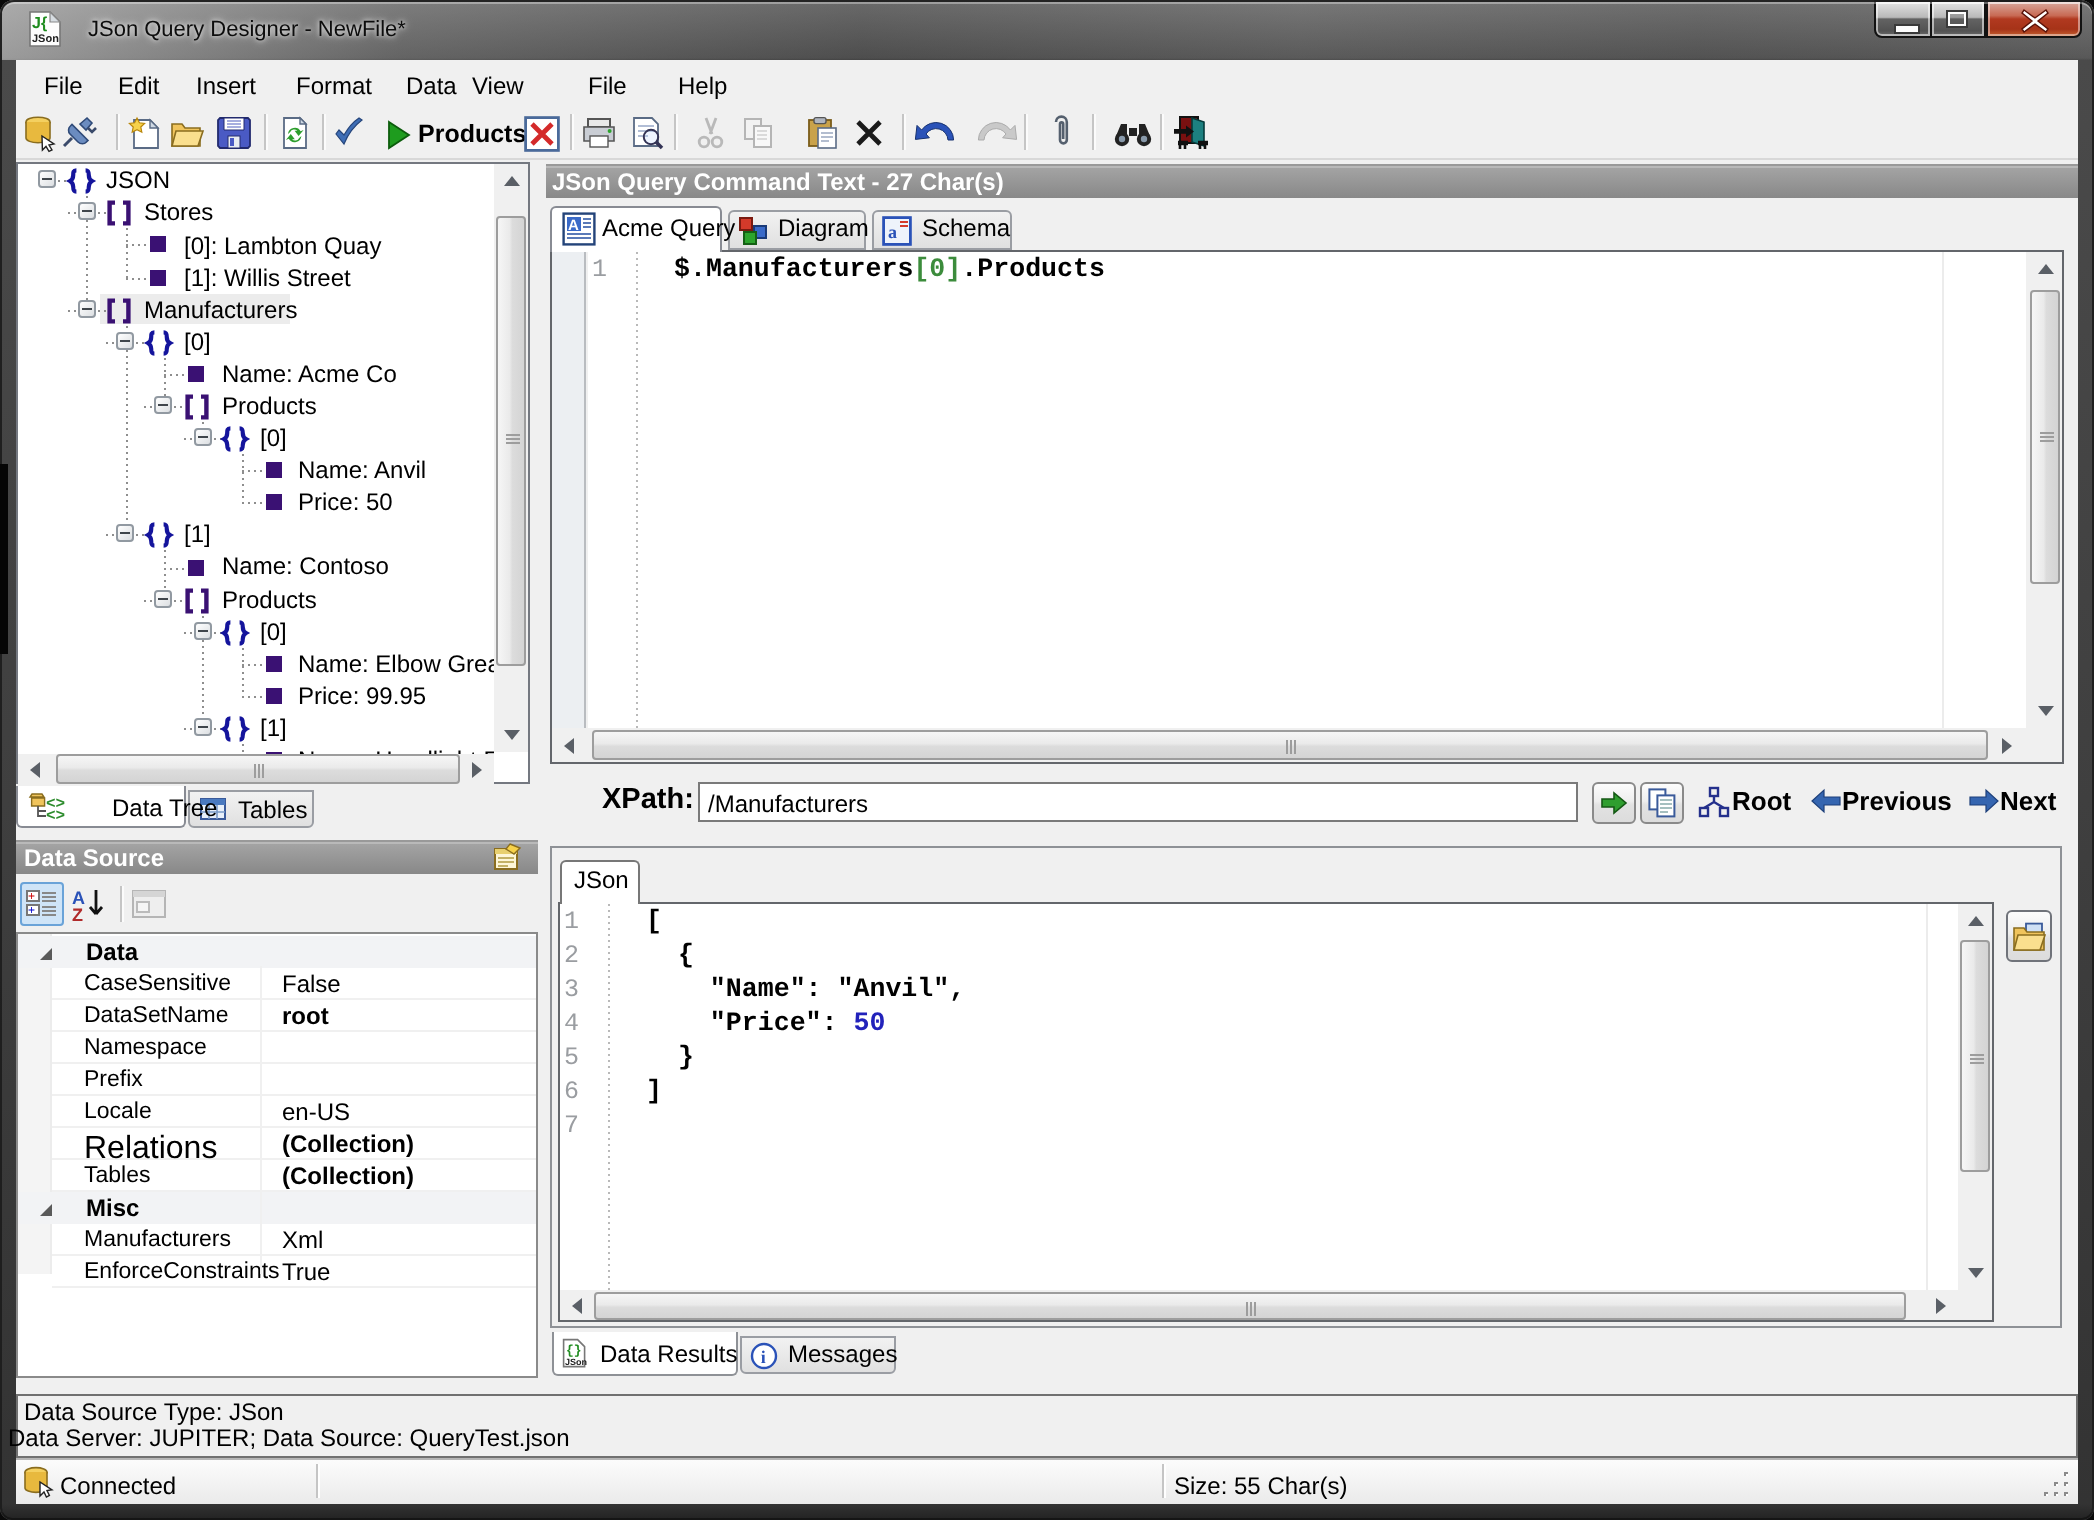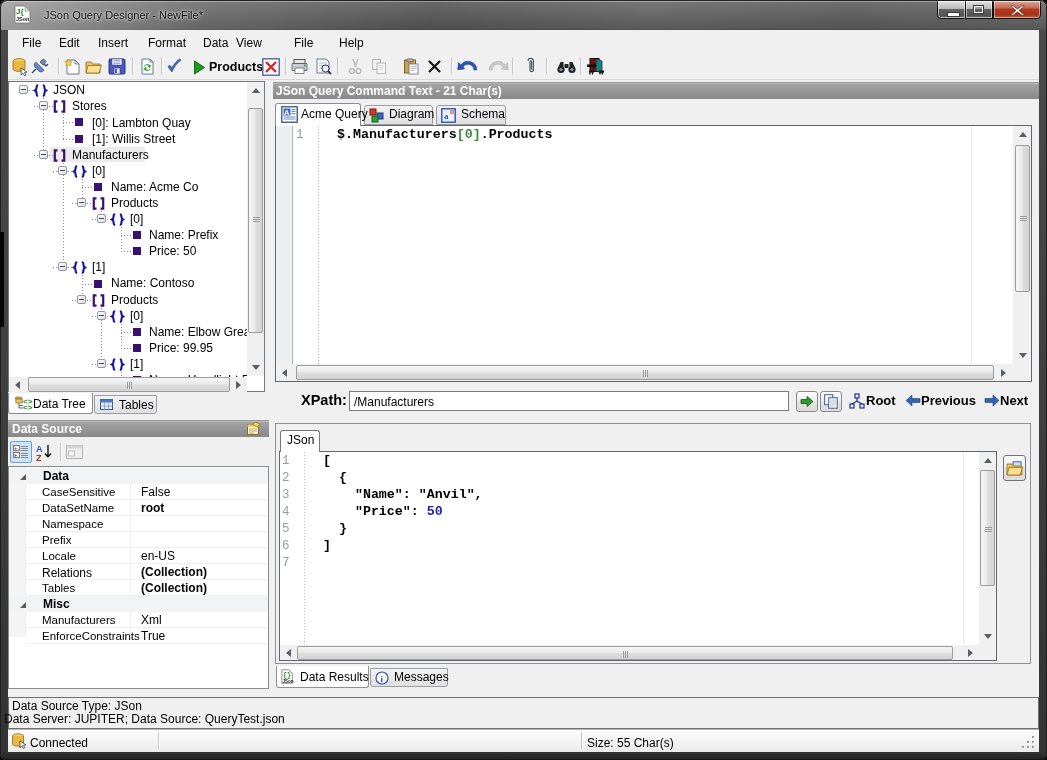--- a/index.html
+++ b/index.html
@@ -273,21 +273,21 @@
       <i></i>
     </div>
 <div class="doth" style="left:98px;top:137px;width:4px"></div>
 <svg class="a" style="left:101px;top:131px" width="15" height="13" viewBox="0 0 15 13">
       <path d="M5.2 1.2 C3.6 1.2 3.6 2.2 3.6 3.6 C3.6 5.2 3.2 5.8 2 6.5 C3.2 7.2 3.6 7.8 3.6 9.4 C3.6 10.8 3.6 11.8 5.2 11.8" fill="none" stroke="#14149c" stroke-width="2.1"></path>
       <path d="M9.8 1.2 C11.4 1.2 11.4 2.2 11.4 3.6 C11.4 5.2 11.8 5.8 13 6.5 C11.8 7.2 11.4 7.8 11.4 9.4 C11.4 10.8 11.4 11.8 9.8 11.8" fill="none" stroke="#14149c" stroke-width="2.1"></path>
     </svg>
 <div class="treerow" style="left:121px;top:130px">[0]</div>
 <div class="doth" style="left:112px;top:153px;width:10px"></div>
 <div class="leafsq" style="left:124px;top:149px"></div>
-<div class="treerow" style="left:140px;top:146px">Name: Prefix</div>
+<div class="treerow" style="left:140px;top:146px">Name: Anvil</div>
 <div class="doth" style="left:112px;top:169px;width:10px"></div>
 <div class="leafsq" style="left:124px;top:165px"></div>
 <div class="treerow" style="left:140px;top:162px">Price: 50</div>
 <div class="doth" style="left:44px;top:185px;width:5px"></div>
 <div class="expbox" style="left:49px;top:180px">
       <i></i>
     </div>
 <div class="doth" style="left:59px;top:185px;width:4px"></div>
 <svg class="a" style="left:63px;top:179px" width="15" height="13" viewBox="0 0 15 13">
       <path d="M5.2 1.2 C3.6 1.2 3.6 2.2 3.6 3.6 C3.6 5.2 3.2 5.8 2 6.5 C3.2 7.2 3.6 7.8 3.6 9.4 C3.6 10.8 3.6 11.8 5.2 11.8" fill="none" stroke="#14149c" stroke-width="2.1"></path>
@@ -360,21 +360,21 @@
  <path d="M4.5 3.5 v7 M8.5 3.5 v7 M0.5 7 h12" stroke="#7a9ac8" stroke-width="0.8"></path>
 </svg>
 <div class="tabtxt" style="left:119px;top:398px;z-index:4">Tables</div>
 <div class="tab-on" style="left:8px;top:393px;width:85px;height:21px;border-top:none;border-radius:0 0 3px 3px"></div>
 <svg class="a" style="left:15px;top:396px;z-index:6" width="17" height="15" viewBox="0 0 17 15">
  <path d="M1 1 h5 l1 1.5 h-7 z M0.8 3 h6.5 v4 h-6.5 z" fill="#f0c45c" stroke="#8a6d1f" stroke-width="0.7"></path>
  <path d="M4 7 v5 h4 M4 9.5 h4" stroke="#555" stroke-width="0.9" fill="none"></path>
  <text x="8" y="8" font-size="8" font-weight="bold" fill="#2d8c2d" font-family="Liberation Mono">&lt;&gt;</text>
  <text x="8" y="14" font-size="8" font-weight="bold" fill="#2d8c2d" font-family="Liberation Mono">&lt;&gt;</text>
 </svg>
-<div class="tabtxt" style="left:33px;top:397px;z-index:6">Data Tree</div>
+<div class="tabtxt" style="left:56px;top:397px;z-index:6">Data Tree</div>
 
 <div class="panelhdr" style="left:8px;top:420px;width:261px;height:17px;padding:1px 0 0 4px">Data Source</div>
 <svg class="a" style="left:247px;top:422px" width="14" height="13" viewBox="0 0 14 13">
  <rect x="0.5" y="2.5" width="11" height="10" fill="#fdf6d8" stroke="#8a6d1f"></rect>
  <rect x="0.5" y="2.5" width="11" height="2.5" fill="#e8d070"></rect>
  <path d="M2 7 h8 M2 9 h8 M2 11 h5" stroke="#b09a40" stroke-width="0.8"></path>
  <path d="M8 0 l5 2 -3 3 -4 -2.5 z" fill="#f7d24a" stroke="#8a6d1f" stroke-width="0.7"></path>
 </svg>
 
 <div class="a" style="left:10px;top:441px;width:22px;height:22px;border:1px solid #6aa3d8;border-radius:2px;background:#cfe4f7"></div>
@@ -414,39 +414,39 @@
 <div class="a" style="left:17px;top:64px;width:242px;height:1px;background:#f0f0f0"></div>
 <div class="pgrow" style="left:33px;top:50.5px;font-size:11.5px">Namespace</div>
 <div class="pgrow" style="left:132px;top:50px"></div>
 <div class="a" style="left:17px;top:80px;width:242px;height:1px;background:#f0f0f0"></div>
 <div class="pgrow" style="left:33px;top:66.5px;font-size:11.5px">Prefix</div>
 <div class="pgrow" style="left:132px;top:66px"></div>
 <div class="a" style="left:17px;top:96px;width:242px;height:1px;background:#f0f0f0"></div>
 <div class="pgrow" style="left:33px;top:82.5px;font-size:11.5px">Locale</div>
 <div class="pgrow" style="left:132px;top:82px">en-US</div>
 <div class="a" style="left:17px;top:112px;width:242px;height:1px;background:#f0f0f0"></div>
-<div class="pgrow" style="left:33px;top:98.5px;font-size:12px">Relations</div>
+<div class="pgrow" style="left:33px;top:98.5px;font-size:16px">Relations</div>
 <div class="pgrow bold" style="left:132px;top:98px">(Collection)</div>
 <div class="a" style="left:17px;top:128px;width:242px;height:1px;background:#f0f0f0"></div>
 <div class="pgrow" style="left:33px;top:114.5px;font-size:11.5px">Tables</div>
 <div class="pgrow bold" style="left:132px;top:114px">(Collection)</div>
 <div class="a" style="left:0;top:129px;width:259px;height:16px;background:#f2f3f5"></div>
 <svg class="a" style="left:10px;top:134px" width="8" height="8" viewBox="0 0 8 8">
       <path d="M7 1 L7 7 L1 7 Z" fill="#5a5a5a"></path>
     </svg>
 <div class="pgrow bold" style="left:34px;top:130px">Misc</div>
 <div class="a" style="left:17px;top:160px;width:242px;height:1px;background:#f0f0f0"></div>
 <div class="pgrow" style="left:33px;top:146.5px;font-size:11.5px">Manufacturers</div>
 <div class="pgrow" style="left:132px;top:146px">Xml</div>
 <div class="a" style="left:17px;top:176px;width:242px;height:1px;background:#f0f0f0"></div>
 <div class="pgrow" style="left:33px;top:162.5px;font-size:11.5px">EnforceConstraints</div>
 <div class="pgrow" style="left:132px;top:162px">True</div>
 <div class="a" style="left:121px;top:16px;width:1px;height:154px;background:#f0f0f0"></div>
 </div>
-<div class="panelhdr" style="left:273px;top:82px;width:766px;height:17px;padding:1px 0 0 3px">JSon Query Command Text - 21 Char(s)</div>
+<div class="panelhdr" style="left:273px;top:82px;width:766px;height:17px;padding:1px 0 0 3px">JSon Query Command Text - 27 Char(s)</div>
 
 <div class="tab-off" style="left:364px;top:105px;width:69px;height:20px;border-radius:3px 3px 0 0"></div>
 <svg class="a" style="left:369px;top:108px;z-index:4" width="15" height="15" viewBox="0 0 15 15">
  <rect x="1" y="1" width="6" height="6" fill="#d43a2a" stroke="#7a1a10"></rect>
  <rect x="8" y="5" width="6" height="6" fill="#3a6ac8" stroke="#1a3a78"></rect>
  <rect x="3" y="8" width="6" height="6" fill="#2da52d" stroke="#156015"></rect>
 </svg>
 <div class="tabtxt" style="left:389px;top:107px;z-index:4">Diagram</div>
 <div class="tab-off" style="left:436px;top:105px;width:70px;height:20px;border-radius:3px 3px 0 0"></div>
 <svg class="a" style="left:441px;top:108px;z-index:4" width="15" height="15" viewBox="0 0 15 15">

